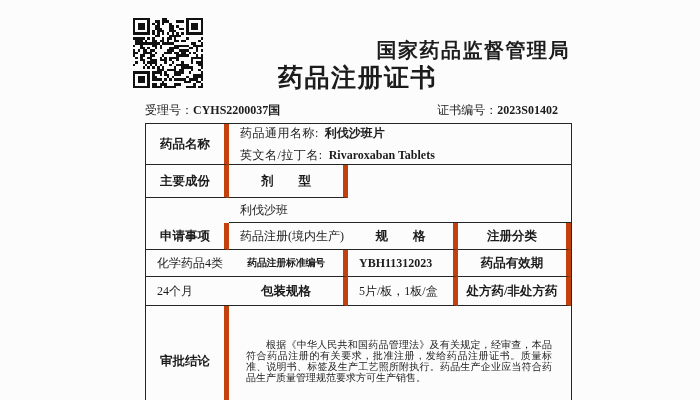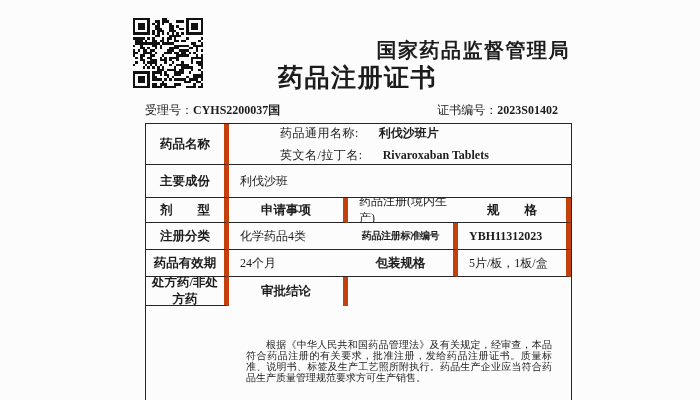--- a/index.html
+++ b/index.html
@@ -39,22 +39,22 @@
   }
   .cell.last{border-right:none;}
   .cell.bottom{border-bottom:none;}
   .lab{justify-content:center;font-weight:700;font-size:12.5px;text-align:center;}
   .lab.small{font-size:10px;letter-spacing:-0.3px;}
   .val{padding-left:11px;font-size:12px;}
   .b{font-weight:700;}
   .span3{grid-column:2/5;}
   .name-cell{flex-direction:column;align-items:flex-start;justify-content:center;gap:5px;padding-left:11px;font-size:12px;}
   .name-line{white-space:nowrap;}
-  .name-line .fld{letter-spacing:0.5px;margin-left:40px;}
-  .name-line .v{font-weight:700;margin-left:20px;}
+  .name-line .fld{letter-spacing:0.5px;}
+  .name-line .v{font-weight:700;margin-left:6px;}
   .concl{padding:0 7px 0 5px;}
   .concl p{margin:12px;font-size:10px;line-height:11px;text-align:justify;text-indent:2em;}
 </style>
 </head>
 <body>
 
 <div class="page">
 
   <svg id="qr" class="qr" viewBox="0 0 29 29">
       <rect x="12" y="0" width="1" height="1" fill="#111"></rect>
@@ -395,23 +395,23 @@
 
   <div class="cert-table">
 
     <div class="cell lab">药品名称</div>
     <div class="cell span3 last name-cell">
       <div class="name-line"><span class="fld">药品通用名称:</span><span class="v">利伐沙班片</span></div>
       <div class="name-line"><span class="fld">英文名/拉丁名:</span><span class="v">Rivaroxaban Tablets</span></div>
     </div>
 
     <div class="cell lab">主要成份</div>
+    <div class="cell lab">剂　　型</div>
+
     <div class="cell span3 last val">利伐沙班</div>
-
-    <div class="cell lab">剂　　型</div>
     <div class="cell lab">申请事项</div>
     <div class="cell last val">药品注册(境内生产)</div>
 
     <div class="cell lab">规　　格</div>
     <div class="cell lab">注册分类</div>
     <div class="cell last val">化学药品4类</div>
 
     <div class="cell lab small">药品注册标准编号</div>
     <div class="cell val b">YBH11312023</div>
     <div class="cell lab">药品有效期</div>

